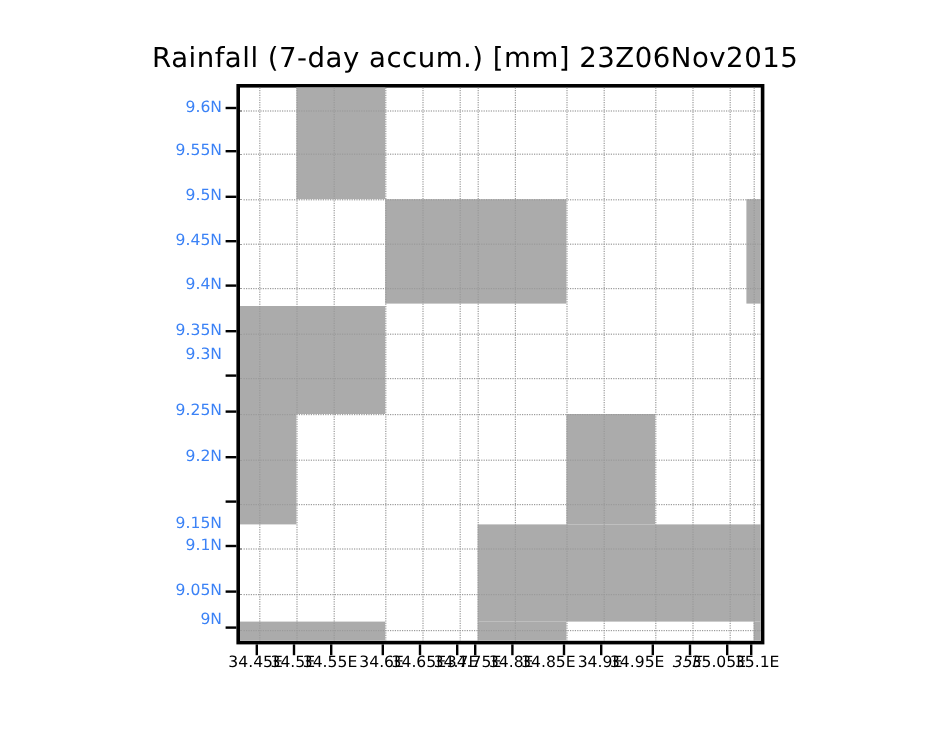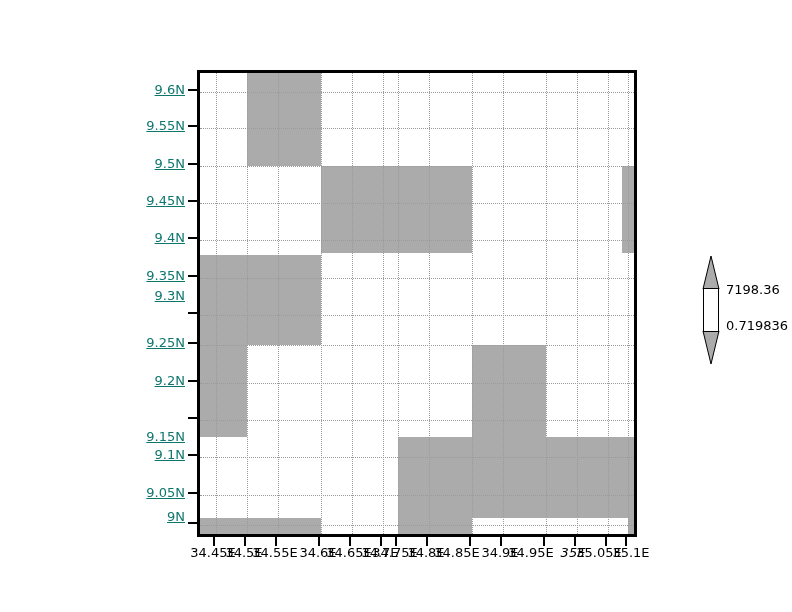--- a/index.html
+++ b/index.html
@@ -84,24 +84,23 @@
     position:absolute;
     top:537px;
     height:9px;width:0;
     border-left:2px solid #000000;
   }
   .ylabel-box{
     position:absolute;
     width:84px;
     text-align:right;
     font-size:13px;
-    color:#0f766e;
-    white-space:nowrap;
-    font-family:"DejaVu Sans", sans-serif;
-    text-decoration:underline;
+    color:#3b82f6;
+    white-space:nowrap;
+    font-family:"DejaVu Sans", sans-serif;
   }
   .xlabel-box{
     position:absolute;
     top:545px;
     text-align:center;
     font-size:13px;
     color:#000000;
     white-space:nowrap;
     font-family:"DejaVu Sans", sans-serif;
   }
@@ -127,20 +126,21 @@
     color:#000000;
     white-space:nowrap;
     font-family:"DejaVu Sans", sans-serif;
   }
 </style>
 </head>
 <body>
 
 <div id="page">
 
+  <div class="title">Rainfall (7-day accum.) [mm] 23Z06Nov2015</div>
 
   <div class="plot-frame">
     <div class="plot-inner" id="plot-inner">
 
       <div class="cell" style="left:47px;  top:-3px;  width:74px;  height:96px;"></div>
       <div class="cell" style="left:121px; top:93px;  width:151px; height:87px;"></div>
       <div class="cell" style="left:422px; top:93px;  width:15px;  height:87px;"></div>
       <div class="cell" style="left:-3px;  top:182px; width:124px; height:90px;"></div>
       <div class="cell" style="left:-3px;  top:272px; width:50px;  height:92px;"></div>
       <div class="cell" style="left:272px; top:272px; width:74px;  height:92px;"></div>
@@ -232,23 +232,14 @@
   <div class="xlabel-box" style="left:357px;width:46px;">34.7E</div>
   <div class="xlabel-box" style="left:368px;width:54px;">34.75E</div>
   <div class="xlabel-box" style="left:403px;width:46px;">34.8E</div>
   <div class="xlabel-box" style="left:430px;width:54px;">34.85E</div>
   <div class="xlabel-box" style="left:477px;width:46px;">34.9E</div>
   <div class="xlabel-box" style="left:504px;width:54px;">34.95E</div>
   <div class="xlabel-box" style="left:555px;width:36px;font-style:italic;">35E</div>
   <div class="xlabel-box" style="left:568px;width:62px;">35.05E</div>
   <div class="xlabel-box" style="left:608px;width:46px;">35.1E</div>
 
-  <div class="colorbar">
-    <svg width="26" height="108" viewBox="0 0 26 108">
-      <polygon points="13,0 21,33 5,33" fill="#ababab" stroke="#000000" stroke-width="1"></polygon>
-      <polygon points="13,108 21,75 5,75" fill="#ababab" stroke="#000000" stroke-width="1"></polygon>
-    </svg>
-    <div class="cb-box"></div>
-    <div class="cb-label" style="top:26px;">7198.36</div>
-    <div class="cb-label" style="top:62px;">0.719836</div>
-  </div>
 
 </div>
 
 </body></html>

